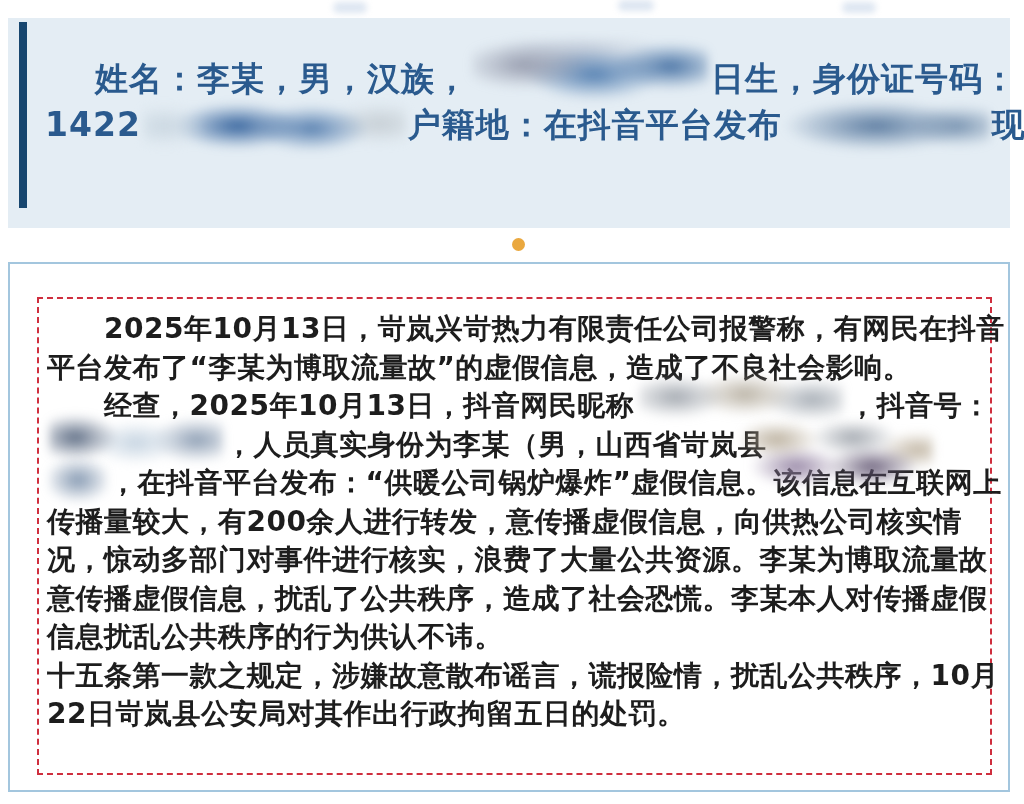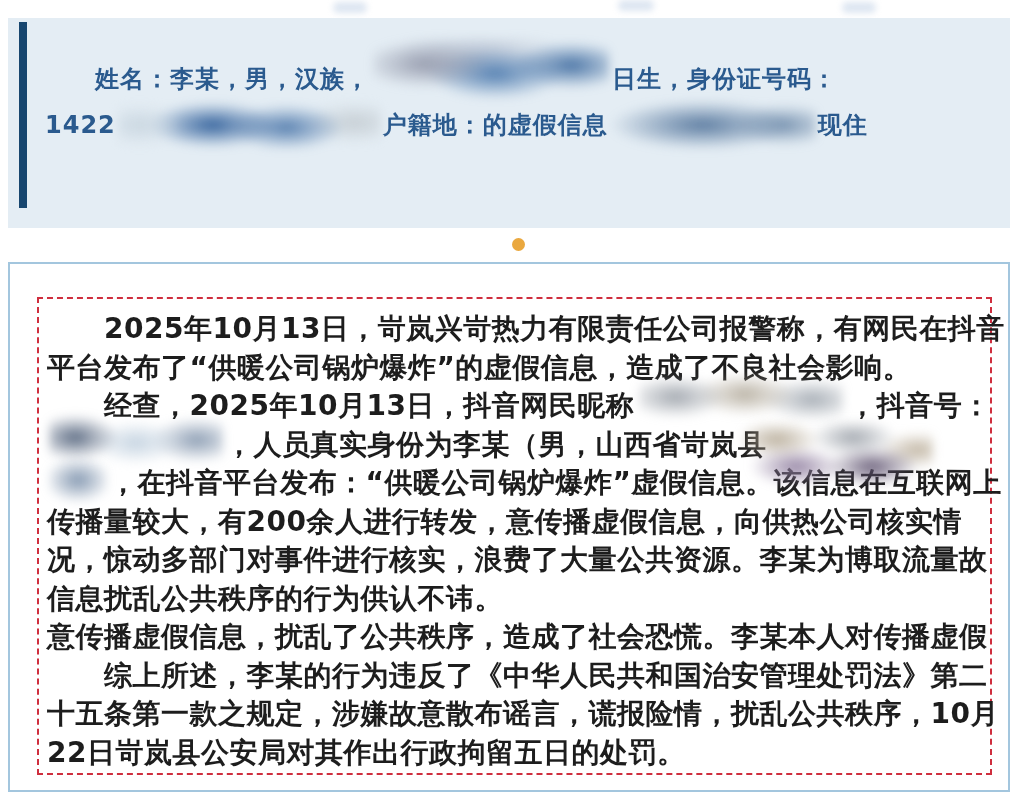--- a/index.html
+++ b/index.html
@@ -10,21 +10,21 @@
   
   .top-mark { position:absolute; height:11px; border-radius:6px;
     background:#9fb8d8; opacity:.35; filter:blur(3px); }
 
   
   .info-panel { position:absolute; left:8px; top:18px; width:1002px; height:210px;
     background:#e4edf4; }
   .info-bar { position:absolute; left:11px; top:4px; width:8px; height:186px;
     background:#17466f; }
   .info-text { position:absolute; left:37px; top:38px; width:950px;
-    font-size:24px; font-weight:bold; color:#2a5a8e; line-height:46px;
+    font-size:33px; font-weight:bold; color:#2a5a8e; line-height:46px;
     letter-spacing:1px; white-space:nowrap; }
   .info-text .indent { text-indent:50px; }
 
   
   .notice-panel { position:absolute; left:8px; top:262px; width:1002px; height:530px;
     background:#ffffff; border:2px solid #a3c6de; }
   .red-box { position:absolute; left:27px; top:33px; width:955px; height:478px;
     border:2px dashed #cf2e3e; padding:11px 6px 0 8px; }
   .notice-text { font-size:28px; font-weight:bold; color:#1d1d1d;
     line-height:38.5px; letter-spacing:.5px; white-space:nowrap; }
@@ -89,38 +89,37 @@
 <div class="stage">
 
   <div class="top-mark" style="left:333px; top:2px; width:34px;"></div>
   <div class="top-mark" style="left:618px; top:0px; width:36px;"></div>
   <div class="top-mark" style="left:842px; top:2px; width:34px;"></div>
 
   <div class="info-panel">
     <div class="info-bar"></div>
     <div class="info-text">
         <div class="tline indent"><span>姓名：李某，男，汉族，</span><span class="sm t1"></span><span>日生，身份证号码：</span></div>
-        <div class="tline"><span>1422</span><span class="sm t2"></span><span>户籍地：的虚假信息</span><span class="sm t3"></span><span>现住</span></div>
+        <div class="tline"><span>1422</span><span class="sm t2"></span><span>户籍地：在抖音平台发布</span><span class="sm t3"></span><span>现住</span></div>
       </div>
   </div>
 
   <div class="dot"></div>
 
   <div class="notice-panel">
     <div class="red-box">
       <div class="notice-text">
           <div class="tline indent"><span>2025年10月13日，岢岚兴岢热力有限责任公司报警称，有网民在抖音</span></div>
-          <div class="tline"><span>平台发布了“供暖公司锅炉爆炸”的虚假信息，造成了不良社会影响。</span></div>
+          <div class="tline"><span>平台发布了“李某为博取流量故”的虚假信息，造成了不良社会影响。</span></div>
           <div class="tline indent"><span>经查，2025年10月13日，抖音网民昵称</span><span class="sm n1"></span><span>，抖音号：</span></div>
           <div class="tline"><span class="sm n2"></span><span>，人员真实身份为李某（男，山西省岢岚县</span><span class="sm n3"></span></div>
           <div class="tline"><span class="sm n4"></span><span>，在抖音平台发布：“供暖公司锅炉爆炸”虚假信息。该信息在互联网上</span></div>
           <div class="tline"><span>传播量较大，有200余人进行转发，意传播虚假信息，向供热公司核实情</span></div>
           <div class="tline"><span>况，惊动多部门对事件进行核实，浪费了大量公共资源。李某为博取流量故</span></div>
+          <div class="tline"><span>意传播虚假信息，扰乱了公共秩序，造成了社会恐慌。李某本人对传播虚假</span></div>
           <div class="tline"><span>信息扰乱公共秩序的行为供认不讳。</span></div>
-          <div class="tline"><span>意传播虚假信息，扰乱了公共秩序，造成了社会恐慌。李某本人对传播虚假</span></div>
-          <div class="tline indent"><span>综上所述，李某的行为违反了《中华人民共和国治安管理处罚法》第二</span></div>
           <div class="tline"><span>十五条第一款之规定，涉嫌故意散布谣言，谎报险情，扰乱公共秩序，10月</span></div>
           <div class="tline"><span>22日岢岚县公安局对其作出行政拘留五日的处罚。</span></div>
         </div>
     </div>
   </div>
 
 </div>
 
 </body></html>

